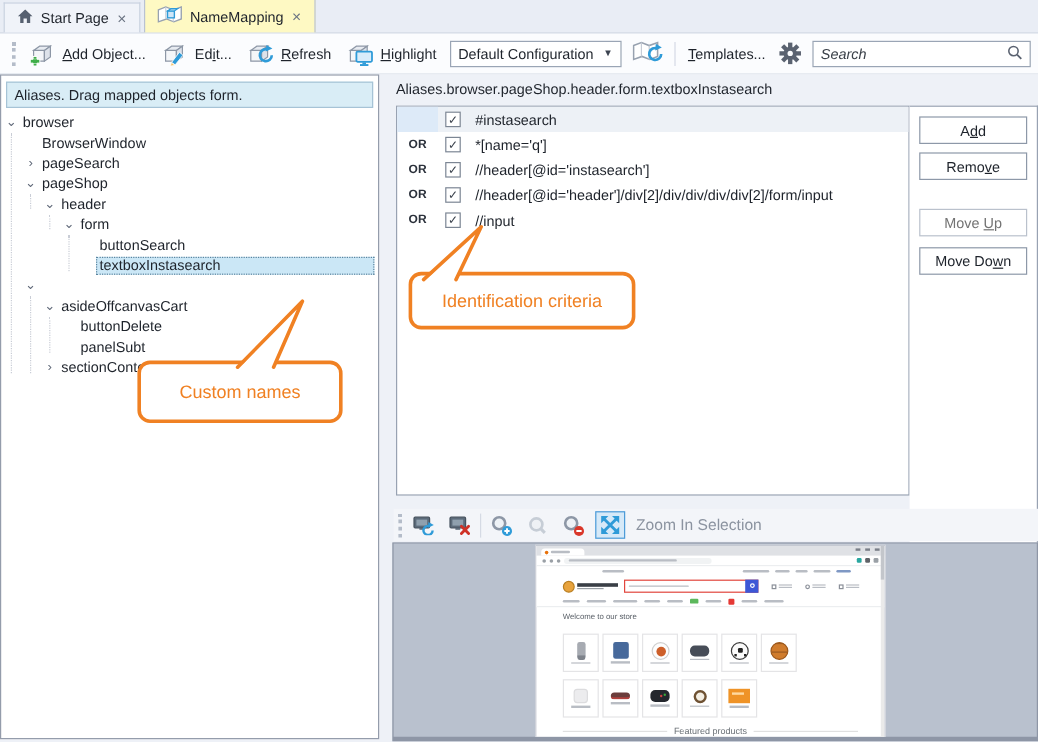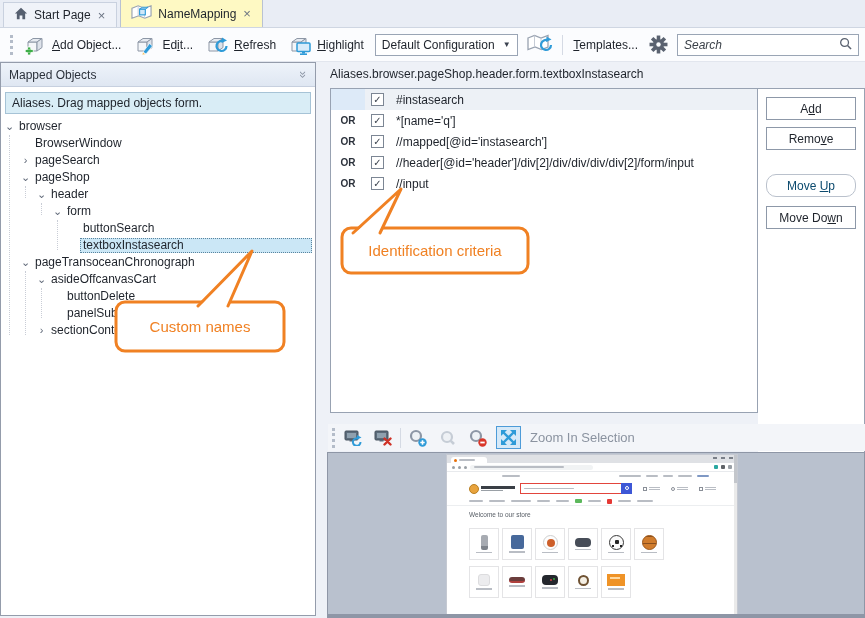--- a/index.html
+++ b/index.html
@@ -48,21 +48,21 @@
   .path-title { position:absolute; left:330px; top:67px; color:#1e232b; }
   .listbox { position:absolute; left:330px; top:88px; width:428px; height:325px; background:#fff; border:1px solid #98a2b2; }
   .crow { height:21px; display:flex; align-items:center; }
   .crow.first { background:#edf1f6; }
   .orcell { width:34px; align-self:stretch; display:flex; align-items:center; justify-content:center; font-weight:bold; font-size:10px; color:#2b313b; }
   .crow.first .orcell { background:#ddeaf8; }
   .cb { width:13px; height:13px; border:1px solid #7c8694; background:#fff; margin-left:6px; display:flex; align-items:center; justify-content:center; font-size:10px; color:#3c434e; flex:0 0 auto; }
   .cval { margin-left:12px; white-space:nowrap; }
   .btncol { position:absolute; left:758px; top:88px; width:107px; height:394px; background:#fff; border:1px solid #98a2b2; border-left:none; }
   .pbtn { position:absolute; left:8px; width:90px; height:23px; background:#fff; border:1px solid #8d98a8; display:flex; align-items:center; justify-content:center; color:#1e232b; }
-  .pbtn.disabled { color:#0c4a6e; border-color:#bac1cc;border-radius:10px; }
+  .pbtn.disabled { color:#737373; border-color:#bac1cc; }
 
   
   .callout { position:absolute; pointer-events:none; }
   .callout text { font-family:"Liberation Sans",sans-serif; font-size:15px; fill:#F08123; }
 
   
   .zoombar { position:absolute; left:328px; top:424px; width:538px; height:27px; background:#f3f5f9; display:flex; align-items:center; gap:5px; padding:0 4px; }
   .zbtn { width:25px; height:23px; display:flex; align-items:center; justify-content:center; }
   .zbtn.on { background:#d6e9f8; border:1px solid #4d9bd8; }
   .zlabel { color:#8b93a0; font-size:13px; margin-left:4px; }
@@ -256,24 +256,20 @@
     <span>
       <svg width="13" height="13" viewBox="0 0 14 14">
           <circle cx="6" cy="6" r="4.2" fill="none" stroke="#5a6270" stroke-width="1.4"></circle>
           <line x1="9.2" y1="9.2" x2="13" y2="13" stroke="#5a6270" stroke-width="1.6"></line>
         </svg>
     </span>
   </div>
 </div>
 
 <div class="leftpanel">
-  <div class="lp-head">
-    <span>Mapped Objects</span>
-    <span class="chev2">»</span>
-  </div>
   <div class="aliases">
     <span>Aliases. Drag mapped objects form.</span>
   </div>
   <div class="tree">
     <div class="guide" style="left:8px;top:17px;height:200px"></div>
     <div class="guide" style="left:24px;top:68px;height:12px"></div>
     <div class="guide" style="left:24px;top:153px;height:64px"></div>
     <div class="guide" style="left:40px;top:85px;height:12px"></div>
     <div class="guide" style="left:40px;top:170px;height:30px"></div>
     <div class="guide" style="left:56px;top:102px;height:30px"></div>
@@ -302,21 +298,20 @@
         <span class="tlabel">form</span>
       </div>
     <div class="trow l4">
         <span class="tlabel">buttonSearch</span>
       </div>
     <div class="trow l4 selected">
         <span class="tlabel">textboxInstasearch</span>
       </div>
     <div class="trow l1">
         <span class="chevron">⌄</span>
-        <span class="tlabel">pageTransoceanChronograph</span>
       </div>
     <div class="trow l2">
         <span class="chevron">⌄</span>
         <span class="tlabel">asideOffcanvasCart</span>
       </div>
     <div class="trow l3">
         <span class="tlabel">buttonDelete</span>
       </div>
     <div class="trow l3">
         <span class="tlabel">panelSubt</span>
@@ -337,21 +332,21 @@
     <span class="cval">#instasearch</span>
   </div>
   <div class="crow">
     <span class="orcell">OR</span>
     <span class="cb">✓</span>
     <span class="cval">*[name='q']</span>
   </div>
   <div class="crow">
     <span class="orcell">OR</span>
     <span class="cb">✓</span>
-    <span class="cval">//mapped[@id='instasearch']</span>
+    <span class="cval">//header[@id='instasearch']</span>
   </div>
   <div class="crow">
     <span class="orcell">OR</span>
     <span class="cb">✓</span>
     <span class="cval">//header[@id='header']/div[2]/div/div/div/div[2]/form/input</span>
   </div>
   <div class="crow">
     <span class="orcell">OR</span>
     <span class="cb">✓</span>
     <span class="cval">//input</span>
@@ -577,20 +572,25 @@
           <i class="sh-watch"></i>
           <i class="cap"></i>
         </div>
       <div class="tile">
           <span class="sh-gift">
             <i></i>
           </span>
           <i class="cap"></i>
         </div>
     </div>
+    <div class="mfeat">
+      <span class="line"></span>
+        <span class="txt">Featured products</span>
+        <span class="line"></span>
+    </div>
     <div class="mprods">
       
       
       
       
       
       
     </div>
     <div class="mscroll">
         <i></i>

